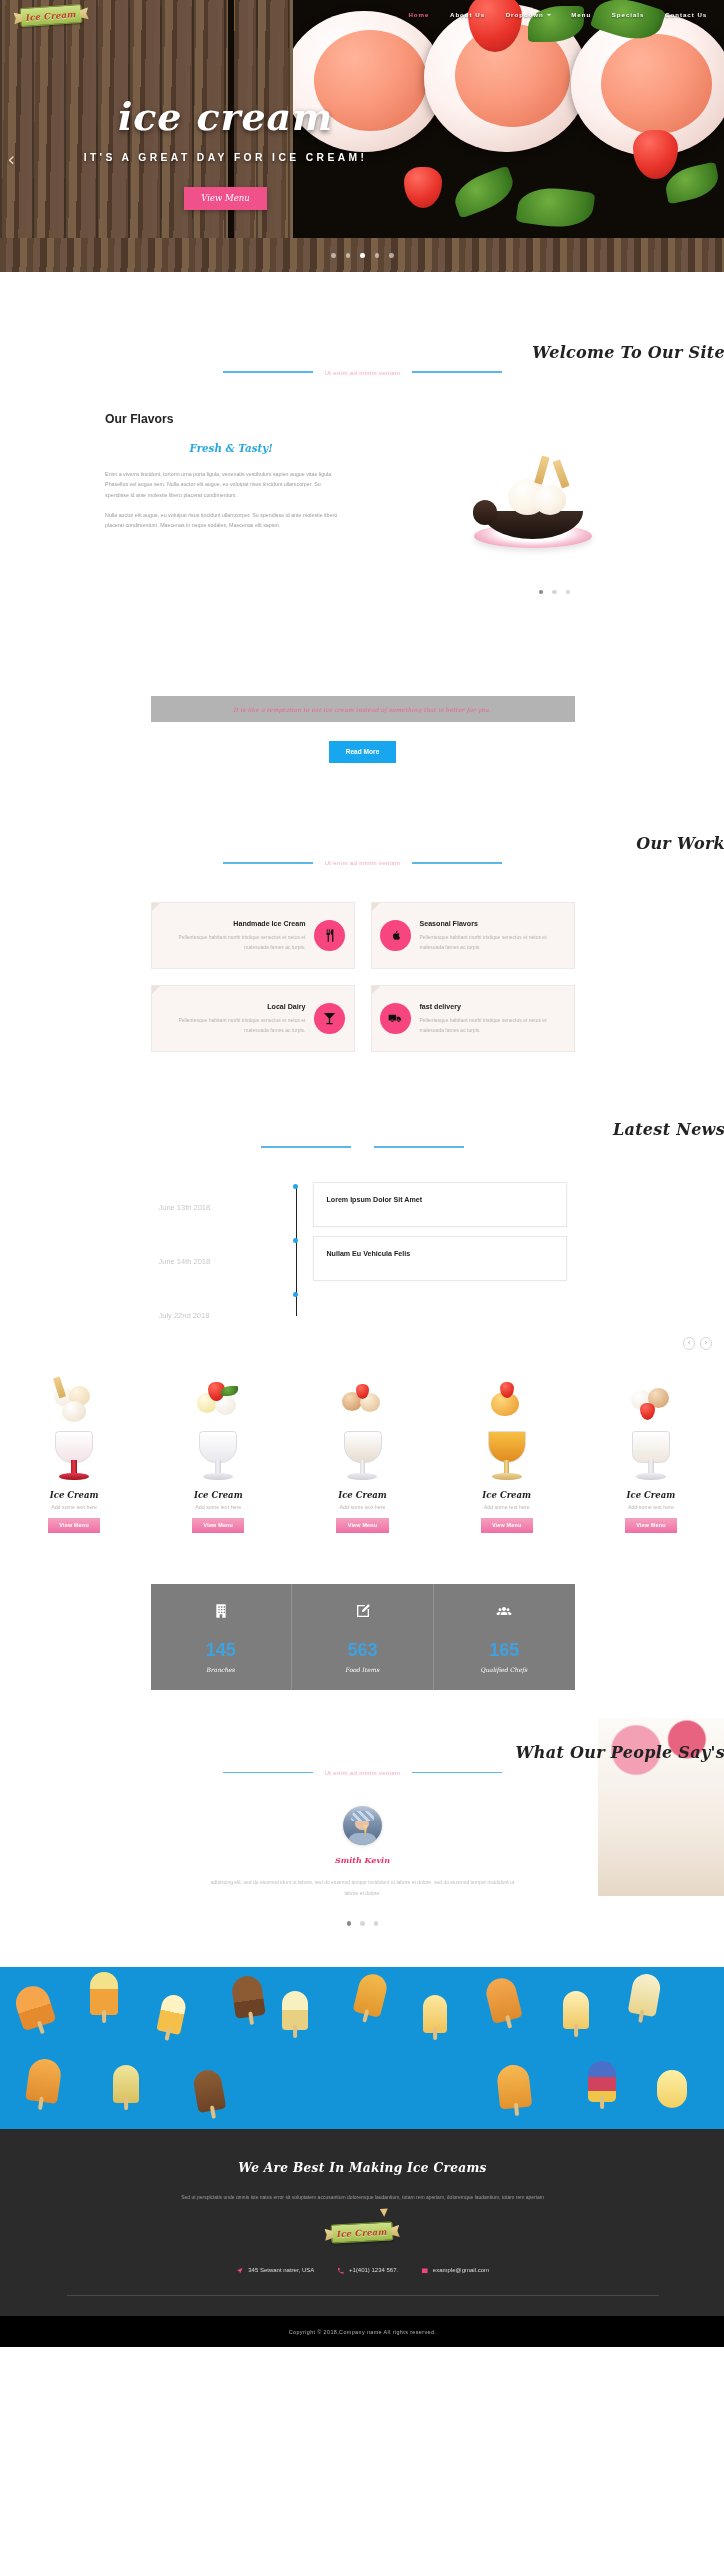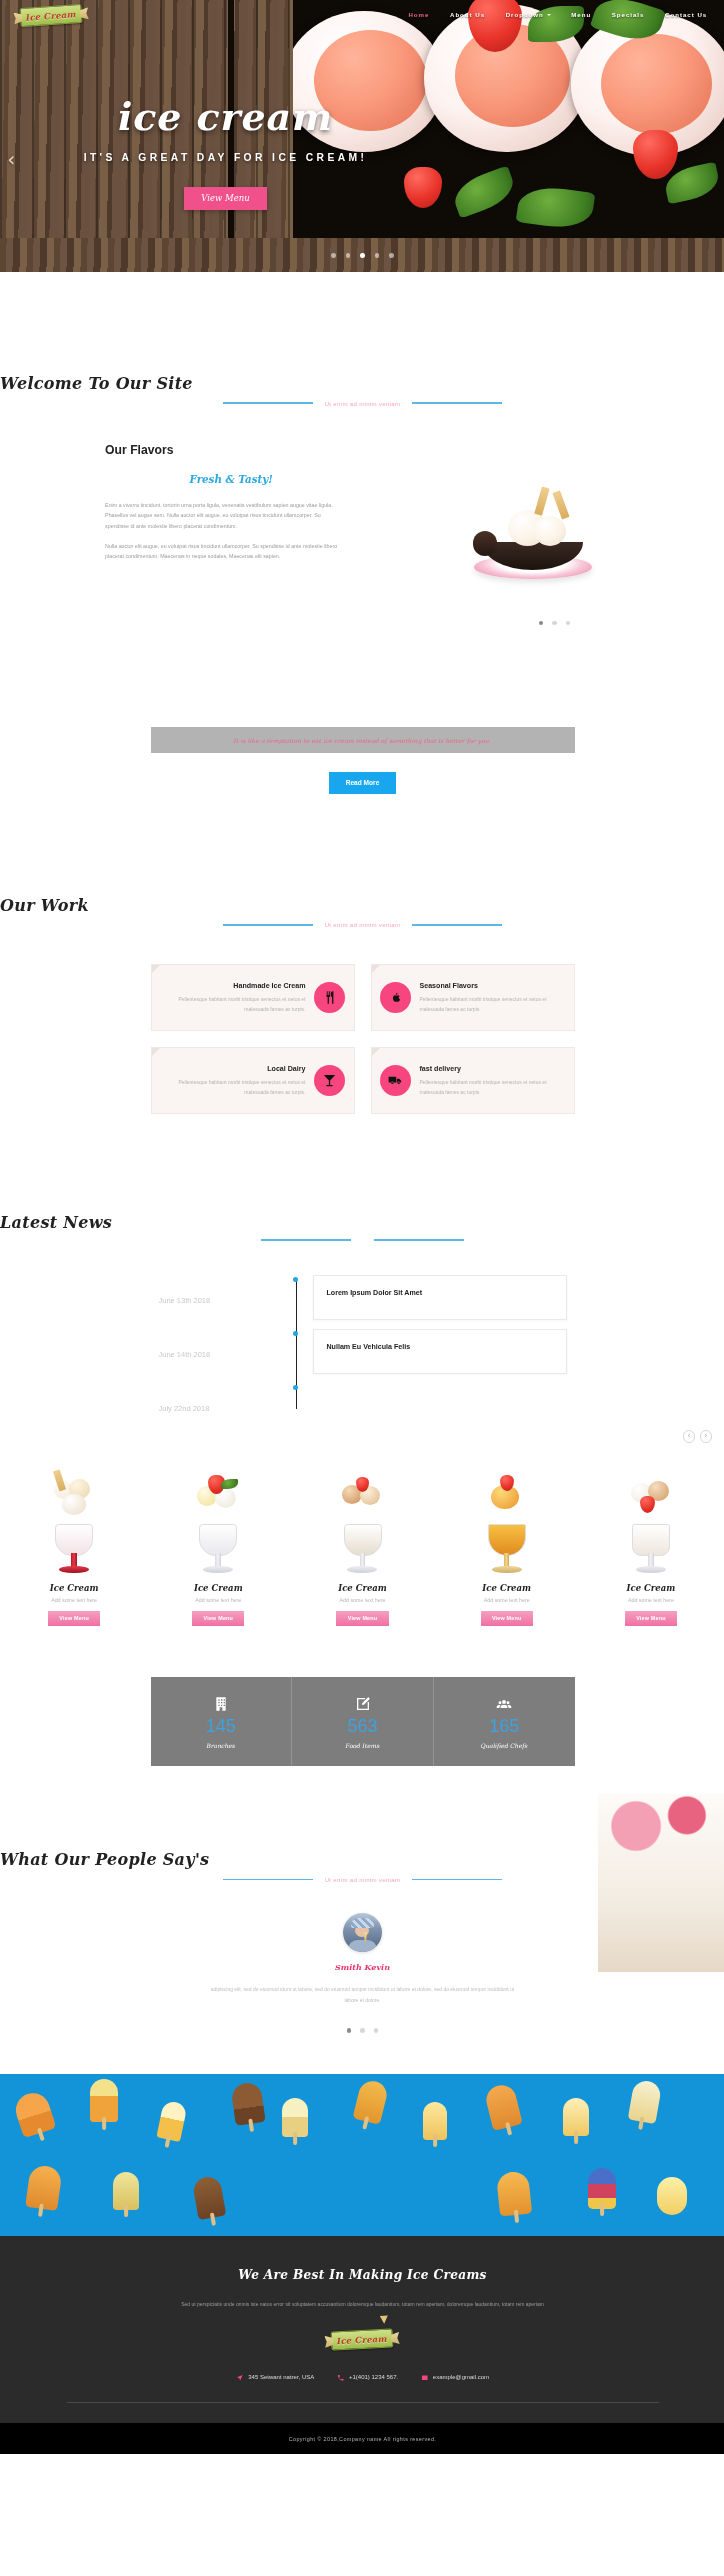--- a/index.html
+++ b/index.html
@@ -177,21 +177,21 @@
     position: absolute; bottom: 41px; left: 0; right: 0;
     text-align: center; z-index: 35;
   }
   .hero-dots span {
     display: inline-block; width: 4.7px; height: 4.7px; border-radius: 50%;
     background: rgba(255,255,255,.55); margin: 0 2.8px; cursor: pointer;
   }
   .hero-dots span.on { background: #fff; }
 
   
-  .sec-head { text-align: left; margin-top: 31px; }
+  .sec-head { text-align: right; }
   .sec-title {
     font-family: "DejaVu Serif", serif;
     font-style: italic; font-weight: 700;
     font-size: 16px; color: #222;
     letter-spacing: 0.3px;
   }
   .sec-divider {
     display: flex; align-items: center; justify-content: center;
     gap: 11.3px; margin-top: 6.6px;
   }
@@ -390,22 +390,22 @@
     display: flex; background: #7d7d7d;
   }
   .stat {
     flex: 1; text-align: center; padding: 19px 0 17px;
     border-right: 0.9px solid #949494;
   }
   .stat:last-child { border-right: 0; }
   .stat-ico { color: #fff; height: 19px; }
   .stat-ico svg { width: 16px; height: 16px; fill: #fff; }
   .stat-num {
-    font-size: 18px; font-weight: 400; color: #3ea1e0;
-    line-height: 1.2; margin-top: 1px;
+    font-size: 18px; font-weight: 700; color: #3ea1e0;
+    line-height: 1.2; margin-top: 18px;
   }
   .stat-lbl {
     font-family: "DejaVu Serif", serif; font-style: italic;
     font-size: 6px; color: #fff; margin-top: 4.7px;
   }
 
   
   .testi { padding: 53px 0 38px; position: relative; overflow: hidden; }
   .testi-bg-r {
     position: absolute; right: 0; top: 28px; width: 127px; height: 178px;

